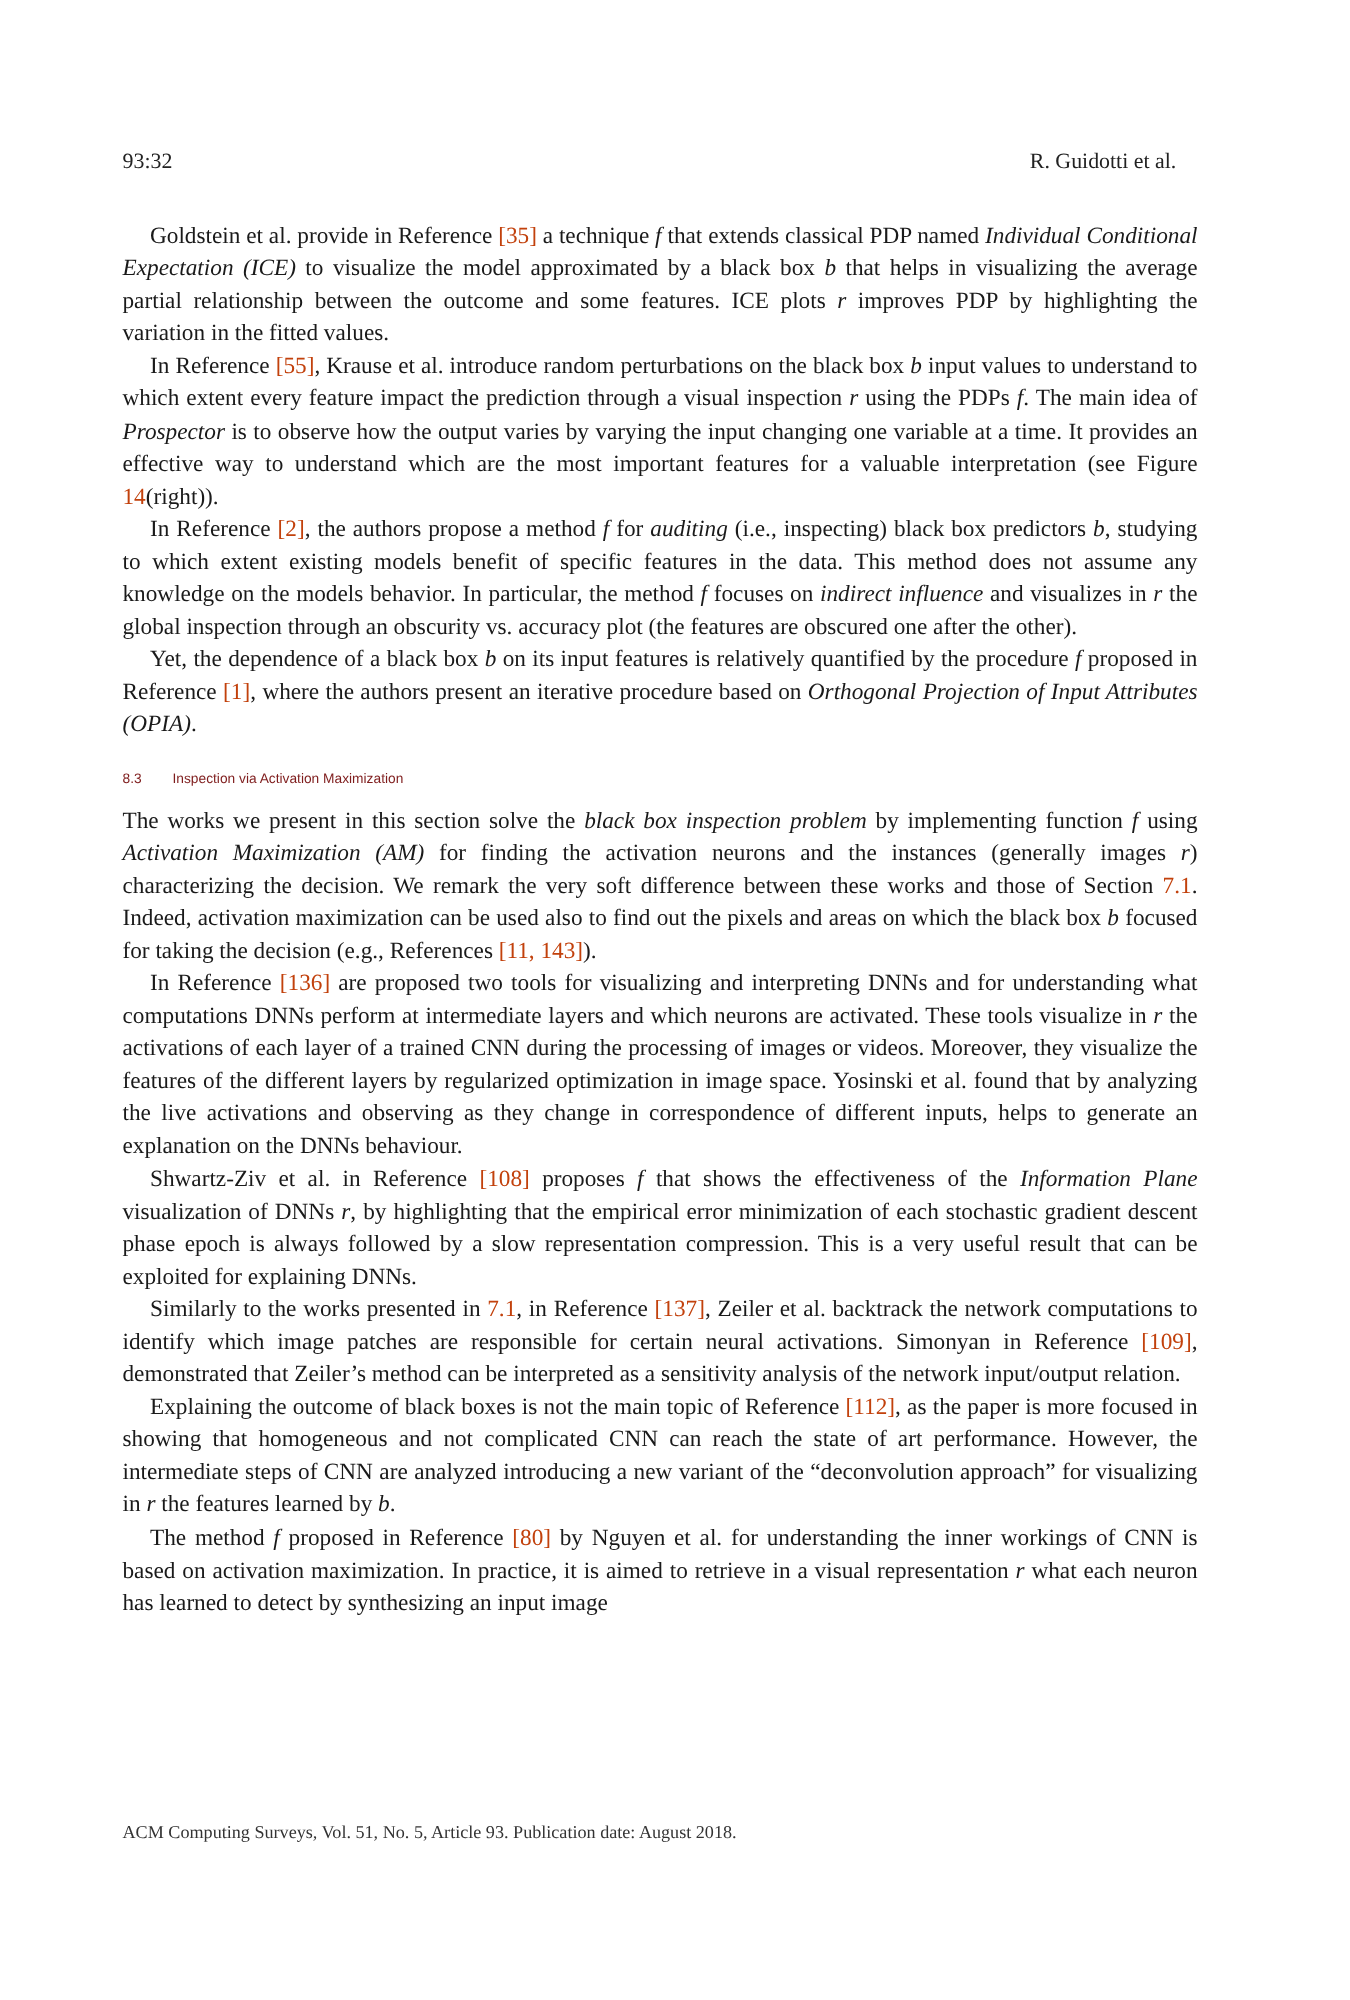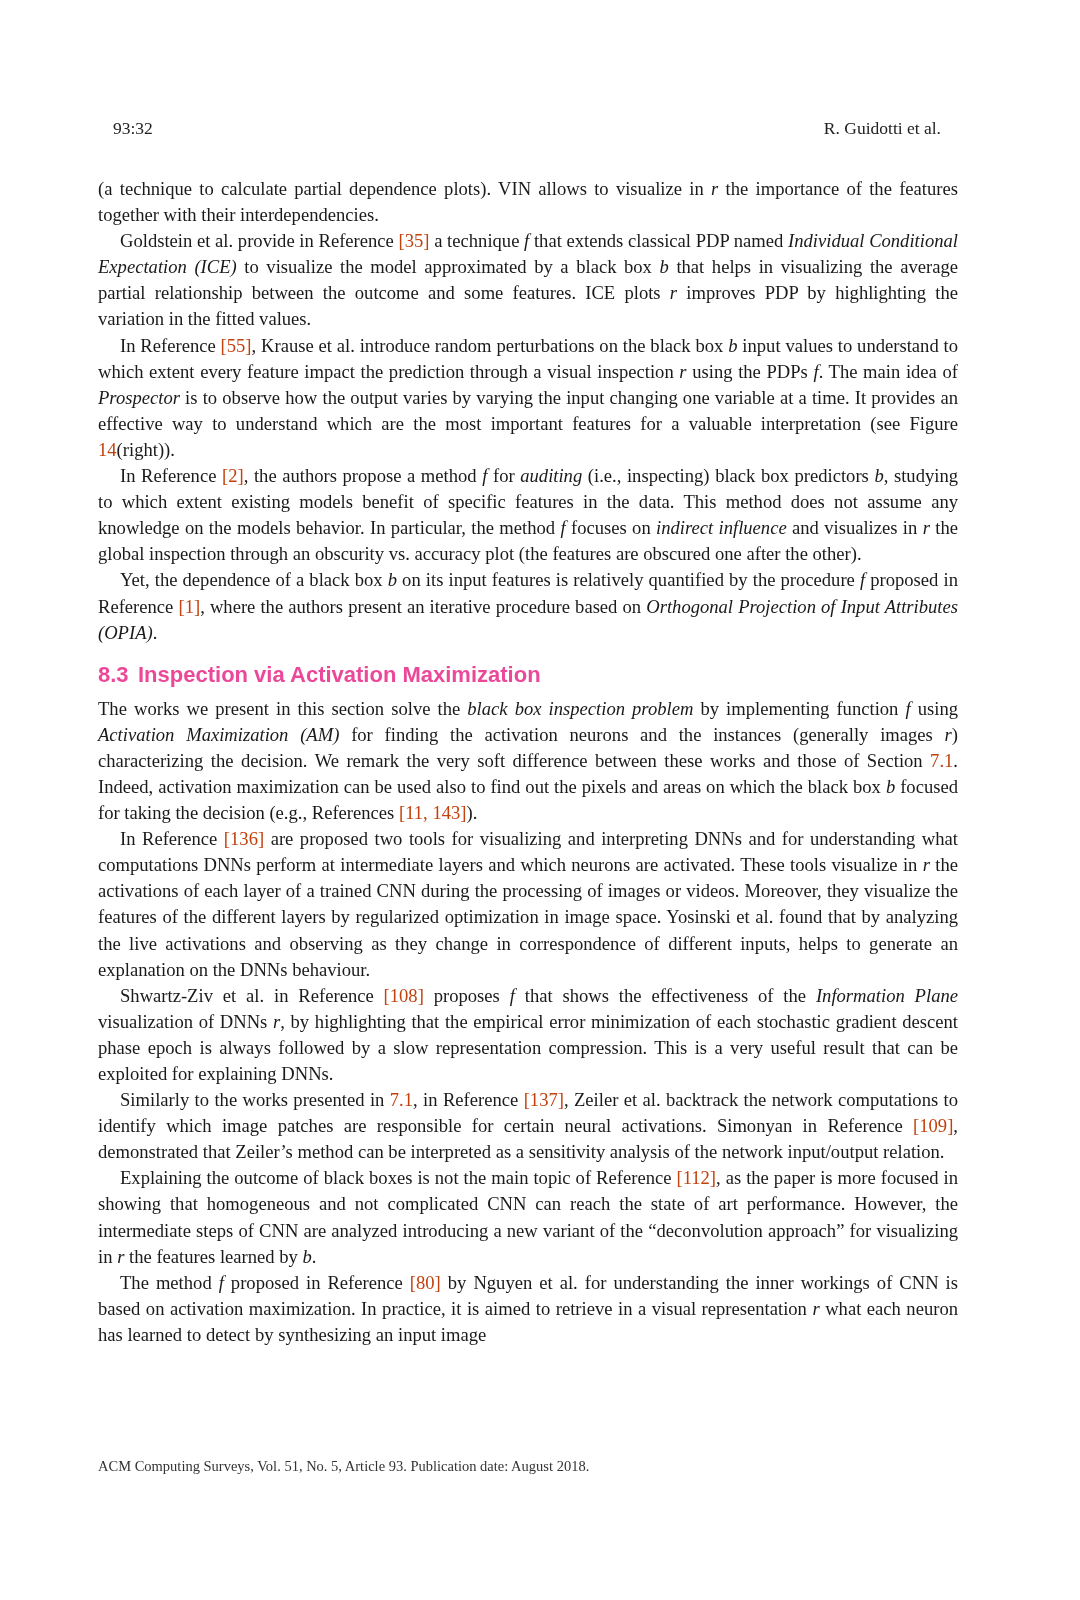--- a/index.html
+++ b/index.html
@@ -1,43 +1,42 @@
 <!DOCTYPE html>
 <html><head>
 <meta charset="utf-8">
 <style>
   html, body { margin: 0; padding: 0; background: #ffffff; }
   body { width: 1080px; height: 1600px; position: relative; overflow: hidden;
          font-family: "Liberation Serif", "DejaVu Serif", serif; color: #1a1a1a; }
   .running-head { position: absolute; top: 118px; left: 98px; width: 860px; height: 24px;
                   font-size: 17.5px; color: #222; }
-  .running-head .pg { position: absolute; left: 0; margin-left: 15px; }
+  .running-head .pg { position: absolute; left: 0; }
   .running-head .auth { position: absolute; right: 17px; }
   .body { position: absolute; top: 176px; left: 98px; width: 860px; font-size: 18.6px;
           line-height: 26.1px; text-align: justify; hyphens: manual; }
   .body p { margin: 0; text-indent: 22px; }
   .body p.noindent { text-indent: 0; }
   .ref { color: #c2410c; }
   em, .it { font-style: italic; }
-  h2.section { font-family: "Liberation Sans", "DejaVu Sans", sans-serif; font-weight: bold;
-               font-size: 22px; margin: 17px 0 9px 0; line-height: 24px; color: #ec4899; }
+  h2.section { font-family: "Liberation Sans", "DejaVu Sans", sans-serif; font-weight: normal;
+               font-size: 11px; margin: 17px 0 9px 0; line-height: 24px; color: #7f1d1d; }
   h2.section .num { display: inline-block; width: 40px; }
   .footer { position: absolute; top: 1458px; left: 98px; font-size: 14.5px; color: #333; }
 </style>
 </head>
 <body>
 
 <div class="running-head">
   <span class="pg">93:32</span>
   <span class="auth">R. Guidotti et al.</span>
 </div>
 
 <div class="body">
   <div id="pre-section">
-      <p class="noindent"><span>(a technique to calculate partial dependence plots). VIN allows to visualize in </span><span class="it">r</span><span> the importance of the features together with their interdependencies.</span></p>
       <p><span>Goldstein et al. provide in Reference </span><span class="ref">[35]</span><span> a technique </span><span class="it">f</span><span> that extends classical PDP named </span><span class="it">In­dividual Conditional Expectation (ICE)</span><span> to visualize the model approximated by a black box </span><span class="it">b</span><span> that helps in visualizing the average partial relationship between the outcome and some features. ICE plots </span><span class="it">r</span><span> improves PDP by highlighting the variation in the fitted values.</span></p>
       <p><span>In Reference </span><span class="ref">[55]</span><span>, Krause et al. introduce random perturbations on the black box </span><span class="it">b</span><span> input values to understand to which extent every feature impact the prediction through a visual inspection </span><span class="it">r</span><span> using the PDPs </span><span class="it">f</span><span>. The main idea of </span><span class="it">Prospector</span><span> is to observe how the output varies by varying the input changing one variable at a time. It provides an effective way to understand which are the most important features for a valuable interpretation (see Figure </span><span class="ref">14</span><span>(right)).</span></p>
       <p><span>In Reference </span><span class="ref">[2]</span><span>, the authors propose a method </span><span class="it">f</span><span> for </span><span class="it">auditing</span><span> (i.e., inspecting) black box predic­tors </span><span class="it">b</span><span>, studying to which extent existing models benefit of specific features in the data. This method does not assume any knowledge on the models behavior. In particular, the method </span><span class="it">f</span><span> focuses on </span><span class="it">indirect influence</span><span> and visualizes in </span><span class="it">r</span><span> the global inspection through an obscurity vs. accuracy plot (the features are obscured one after the other).</span></p>
       <p><span>Yet, the dependence of a black box </span><span class="it">b</span><span> on its input features is relatively quantified by the procedure </span><span class="it">f</span><span> proposed in Reference </span><span class="ref">[1]</span><span>, where the authors present an iterative procedure based on </span><span class="it">Orthogonal Projection of Input Attributes (OPIA)</span><span>.</span></p>
     </div>
   <h2 class="section">
     <span class="num">8.3</span><span>Inspection via Activation Maximization</span>
   </h2>
   <div id="section-body">
       <p class="noindent"><span>The works we present in this section solve the </span><span class="it">black box inspection problem</span><span> by implementing func­tion </span><span class="it">f</span><span> using </span><span class="it">Activation Maximization (AM)</span><span> for finding the activation neurons and the instances (generally images </span><span class="it">r</span><span>) characterizing the decision. We remark the very soft difference between these works and those of Section </span><span class="ref">7.1</span><span>. Indeed, activation maximization can be used also to find out the pixels and areas on which the black box </span><span class="it">b</span><span> focused for taking the decision (e.g., References </span><span class="ref">[11, 143]</span><span>).</span></p>

